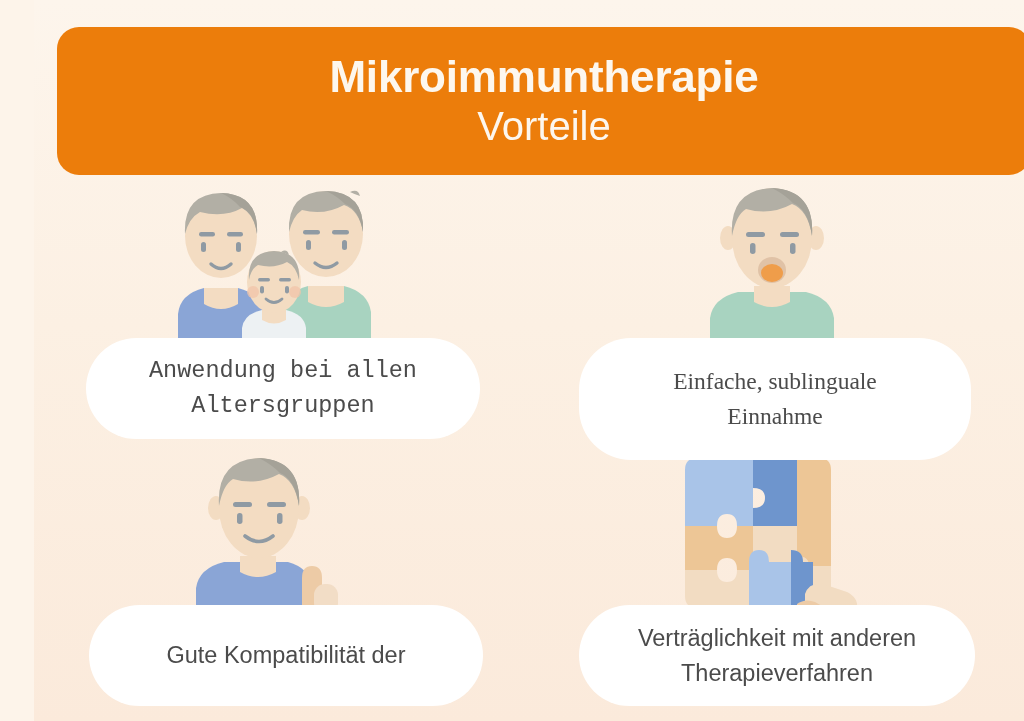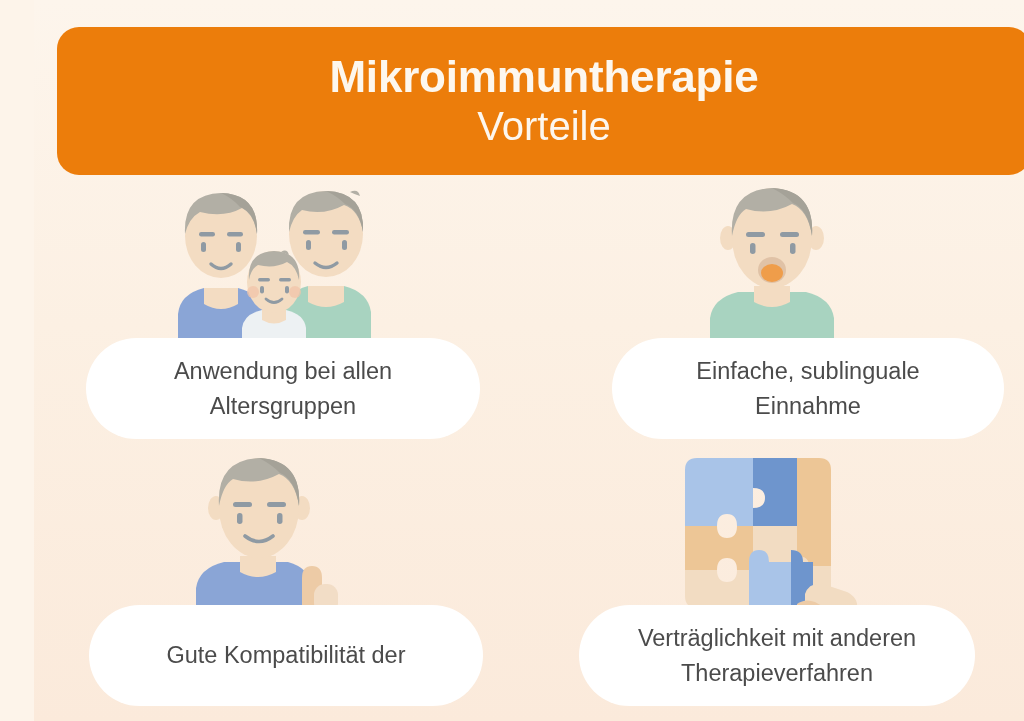--- a/index.html
+++ b/index.html
@@ -62,22 +62,22 @@
     flex-direction: column;
     align-items: center;
     justify-content: center;
     text-align: center;
     color: #4b4b4b;
     font-size: 23.5px;
     line-height: 1.48;
     padding: 0 22px;
     box-sizing: border-box;
   }
-  #card-1 { left: 52px;  top: 338px; width: 394px; height: 101px; }
-  #card-2 { left: 578px; top: 338px; width: 392px; height: 101px; }
+  #card-1 { left: 52px;  top: 338px; width: 394px; height: 101px; font-family: Liberation Mono, monospace; }
+  #card-2 { left: 545px; top: 338px; width: 392px; height: 122px; font-family: Liberation Serif, serif; }
   #card-3 { left: 55px;  top: 605px; width: 394px; height: 101px; }
   #card-4 { left: 545px; top: 605px; width: 396px; height: 101px; }
   .card-line { display: block; white-space: nowrap; }
 
   
   .illus { position: absolute; }
   #illus-family  { left: 140px; top: 186px; width: 200px; height: 160px; }
   #illus-mouth   { left: 668px; top: 182px; width: 140px; height: 164px; }
   #illus-thumbs  { left: 162px; top: 452px; width: 150px; height: 162px; }
   #illus-puzzle  { left: 645px; top: 452px; width: 185px; height: 162px; }

